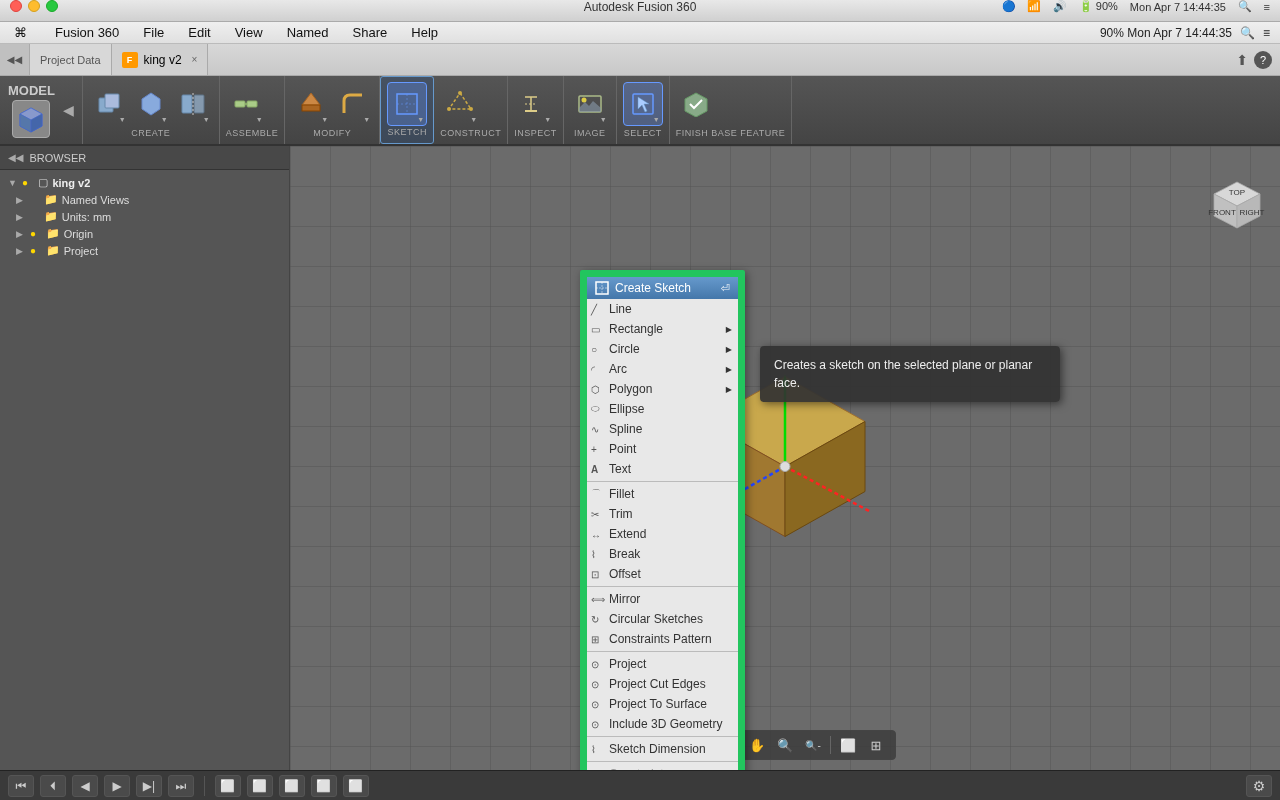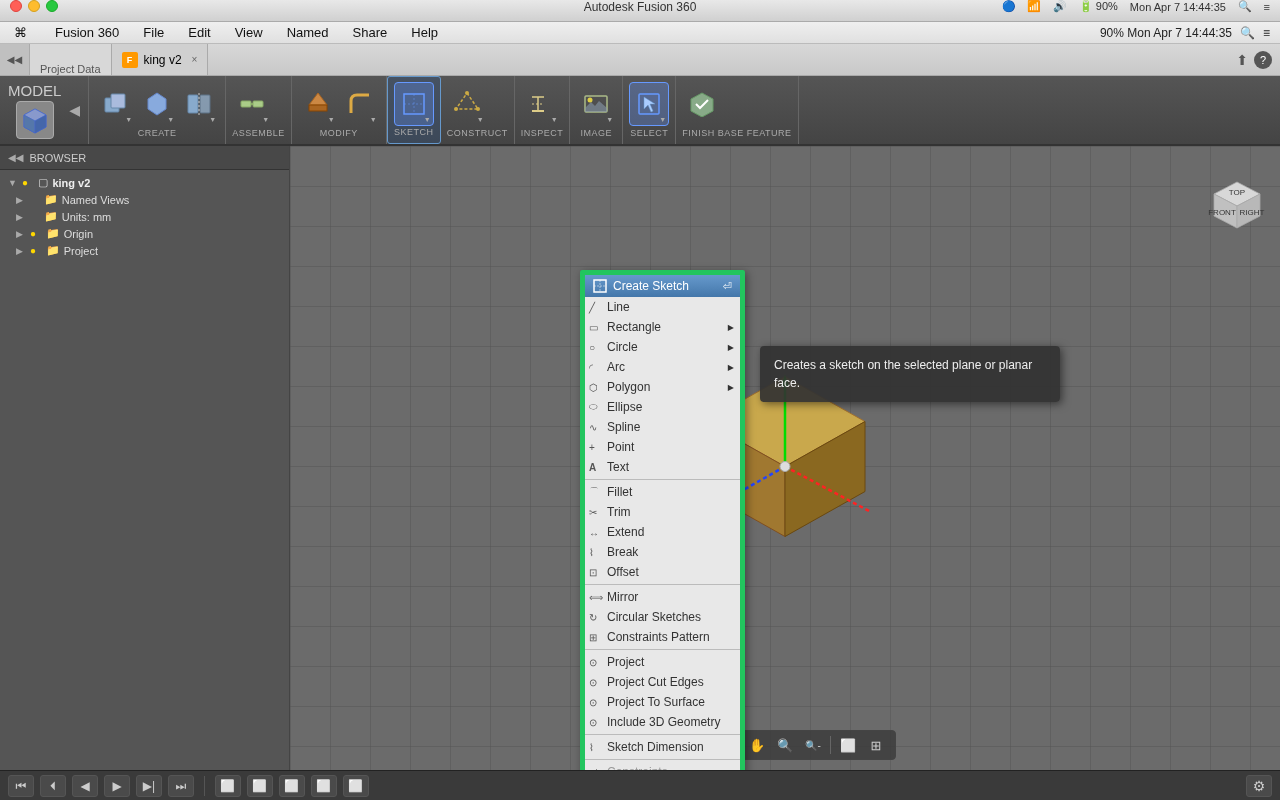--- a/index.html
+++ b/index.html
@@ -153,21 +153,21 @@
     .vp-btn { width: 26px; height: 22px; display: flex; align-items: center; justify-content: center; cursor: pointer; color: #ccc; font-size: 13px; border-radius: 3px; }
     .vp-separator { width: 1px; height: 18px; background: #666; margin: 0 2px; }
 
     
     #sketch-menu {
       position: absolute;
       left: 290px;
       top: 124px; 
       width: 165px;
       background: #e8e8e8;
-      border: 5px solid #22c55e;
+      border: 7px solid #22c55e;
       border-radius: 2px;
       box-shadow: 2px 2px 8px rgba(0,0,0,0.4);
       z-index: 100;
       font-size: 12px;
     }
     .menu-header {
       background: linear-gradient(to bottom, #6699cc, #4477aa);
       color: white;
       padding: 4px 8px;
       display: flex;
@@ -261,21 +261,21 @@
     <span>90%  Mon Apr 7  14:44:35</span>
     <span>🔍</span>
     <span>≡</span>
   </div>
 </div>
 
 <div id="tabbar">
   <div class="tab-group">
     <div class="tab-sidebar-btn">◀◀</div>
 
-    <div style="display:flex;align-items:flex-end;padding:0 10px;font-size:11px;color:#555;background:#d8d8d8;height:100%;border-right:1px solid #aaa;">
+    <div style="display:flex;align-items:center;padding:0 10px;font-size:11px;color:#555;background:#d8d8d8;height:100%;border-right:1px solid #aaa;">
       <span>Project Data</span>
     </div>
     <div class="tab">
       <div class="tab-icon" style="background:#ff9900;">
         <span style="font-size:9px;color:white;font-weight:bold;">F</span>
       </div>
       <span>king v2</span>
       <span class="tab-close">×</span>
     </div>
     <div class="tab-input-area"></div>
@@ -283,21 +283,21 @@
   <div style="margin-left:auto;display:flex;align-items:center;padding-right:8px;gap:6px;">
     <span style="font-size:14px;color:#555;">⬆</span>
     <span style="font-size:14px;color:#555;background:#555;color:white;border-radius:50%;width:18px;height:18px;display:flex;align-items:center;justify-content:center;font-size:11px;">?</span>
   </div>
 </div>
 
 <div id="toolbar">
 
   <div class="toolbar-left">
     <div style="display:flex;flex-direction:column;align-items:center;gap:2px;">
-      <span style="font-size:15px;color:#ccc;text-transform:uppercase;">MODEL</span>
+      <span style="font-size:13px;color:#ccc;text-transform:uppercase;font-weight:bold;">MODEL</span>
       <div style="width:38px;height:38px;background:#888;border:1px solid #aaa;border-radius:4px;display:flex;align-items:center;justify-content:center;">
         <svg width="30" height="30" viewBox="0 0 30 30">
           <polygon points="15,4 26,10 26,22 15,28 4,22 4,10" fill="#6688aa" stroke="#4466cc" stroke-width="1"></polygon>
           <polygon points="15,4 26,10 15,16 4,10" fill="#8899cc" stroke="#4466cc" stroke-width="0.5"></polygon>
           <polygon points="4,10 15,16 15,28 4,22" fill="#5577aa" stroke="#4466cc" stroke-width="0.5"></polygon>
           <polygon points="26,10 26,22 15,28 15,16" fill="#4466aa" stroke="#4466cc" stroke-width="0.5"></polygon>
         </svg>
       </div>
     </div>
     <div style="display:flex;flex-direction:column;gap:6px;margin-left:4px;">

